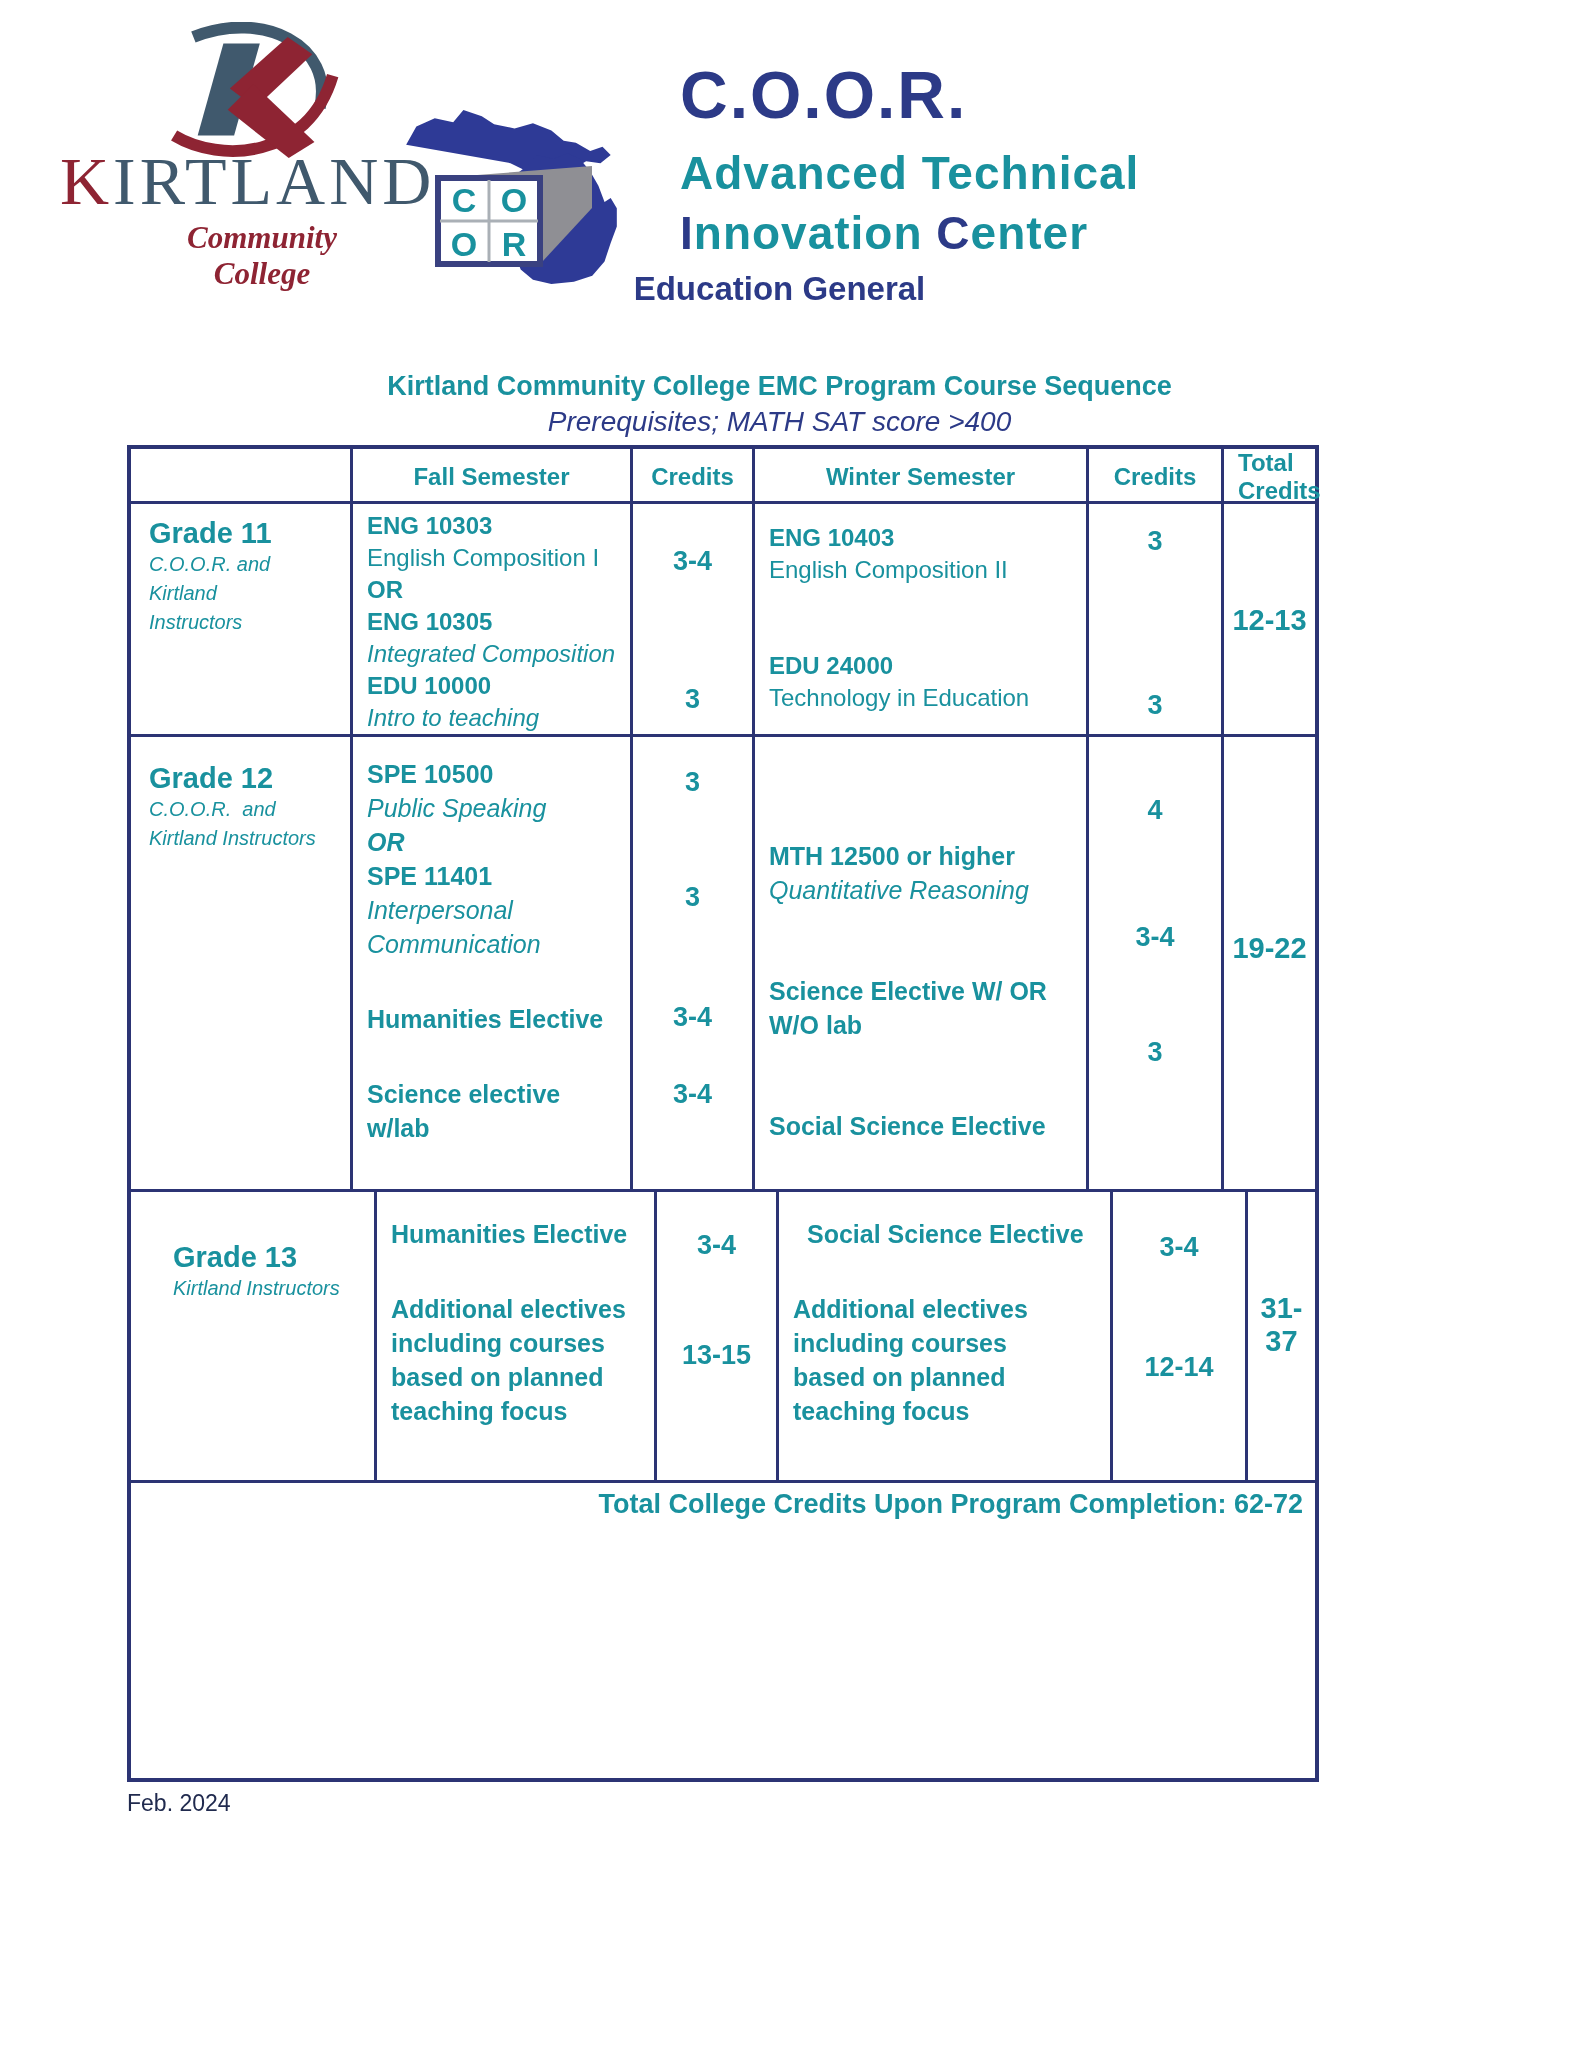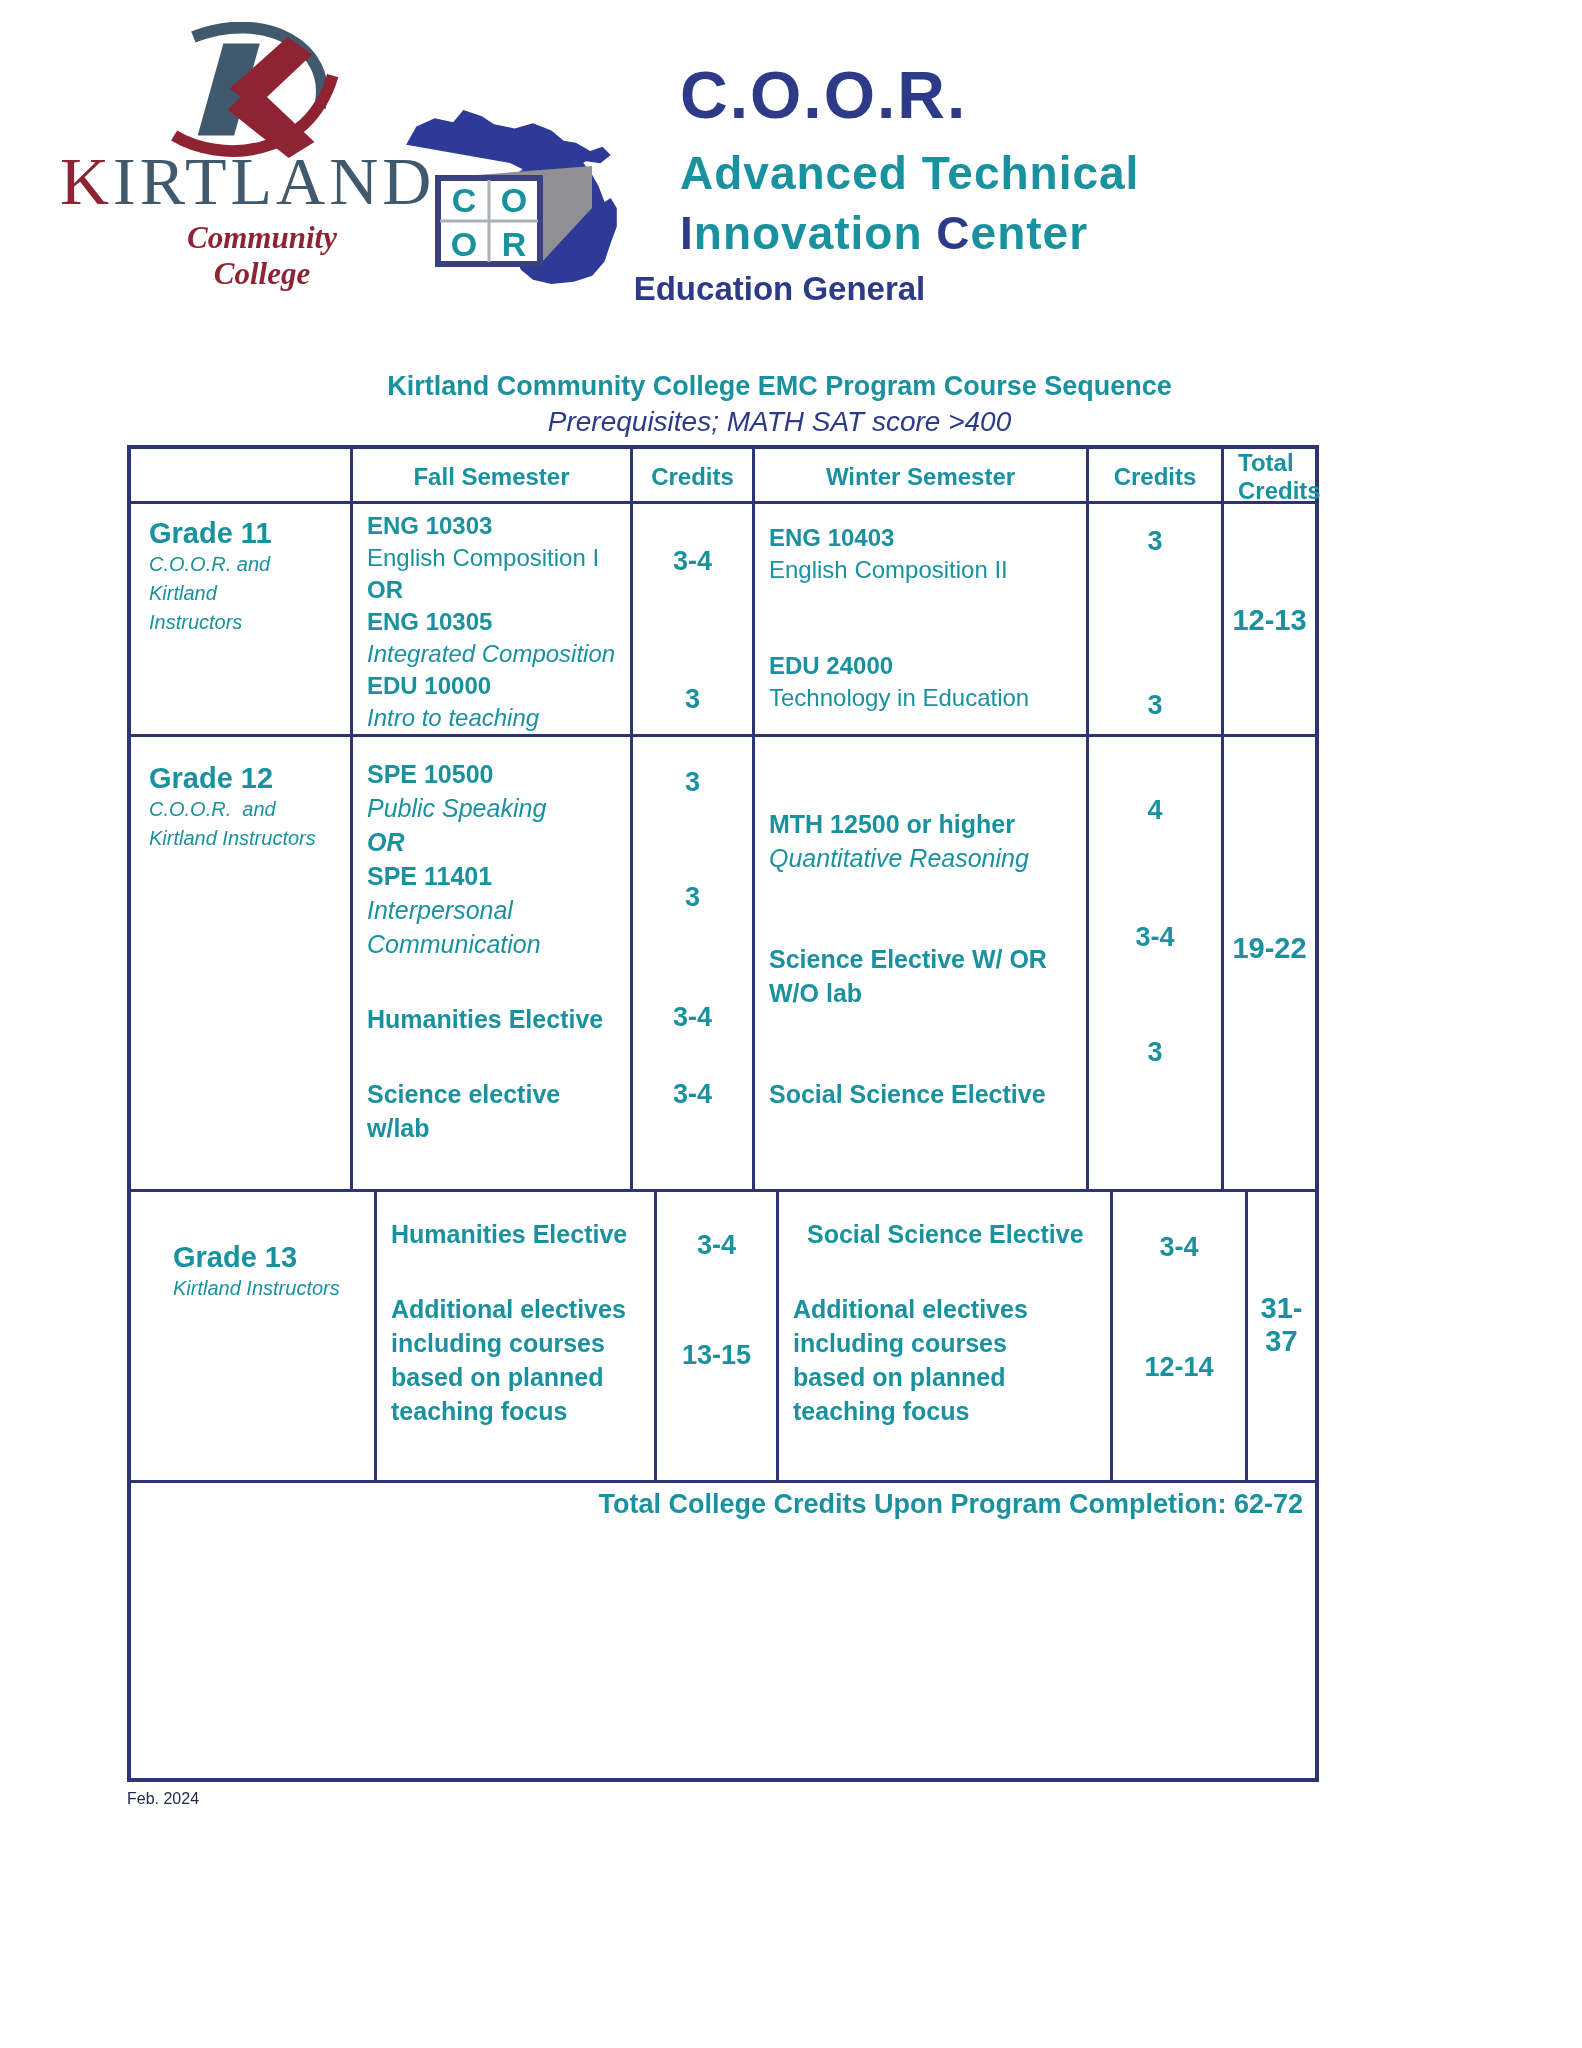--- a/index.html
+++ b/index.html
@@ -72,21 +72,21 @@
   .credit{position:absolute;left:0;right:0;text-align:center;font-weight:bold;
     font-size:27px;color:var(--teal);}
   .total-val{position:absolute;left:0;right:0;text-align:center;font-weight:bold;
     font-size:29px;color:var(--teal);}
 
   .note-l1{position:absolute;left:0;top:14px;width:100%;text-align:center;
     font-size:35px;font-weight:bold;color:var(--navy);}
   .note-l2{position:absolute;left:0;top:64px;width:100%;text-align:center;
     font-size:35px;font-weight:bold;color:var(--navy);}
 
-  .doc-date{position:absolute;left:127px;top:1790px;font-size:16px;color:#202a4e;}
+  .doc-date{position:absolute;left:127px;top:1790px;font-size:23px;color:#202a4e;}
 </style>
 </head>
 <body>
 
 <div class="page">
 
   <div class="kirtland-logo">
     <svg class="kmark" width="210" height="150" viewBox="0 0 175 140">
       <path d="M30,14 C95,-12 162,22 148,80" stroke="#40596d" stroke-width="11" fill="none"></path>
       <path d="M12,106 C55,132 137,128 160,50" stroke="#8e2433" stroke-width="11" fill="none"></path>
@@ -186,21 +186,21 @@
         <div class="line b" style="margin-top:41px">Humanities Elective</div>
         <div class="line b" style="margin-top:41px">Science elective</div>
         <div class="line b">w/lab</div>
       </div>
       <div class="cell">
         <div class="credit" style="top:30px">3</div>
         <div class="credit" style="top:145px">3</div>
         <div class="credit" style="top:265px">3-4</div>
         <div class="credit" style="top:342px">3-4</div>
       </div>
-      <div class="cell" style="padding-top:70px">
+      <div class="cell" style="padding-top:102px">
         <div class="line b">MTH 12500 or higher</div>
         <div class="line i">Quantitative Reasoning</div>
         <div class="line b" style="margin-top:67px">Science Elective W/ OR</div>
         <div class="line b">W/O lab</div>
         <div class="line b" style="margin-top:67px">Social Science Elective</div>
       </div>
       <div class="cell">
         <div class="credit" style="top:58px">4</div>
         <div class="credit" style="top:185px">3-4</div>
         <div class="credit" style="top:300px">3</div>

